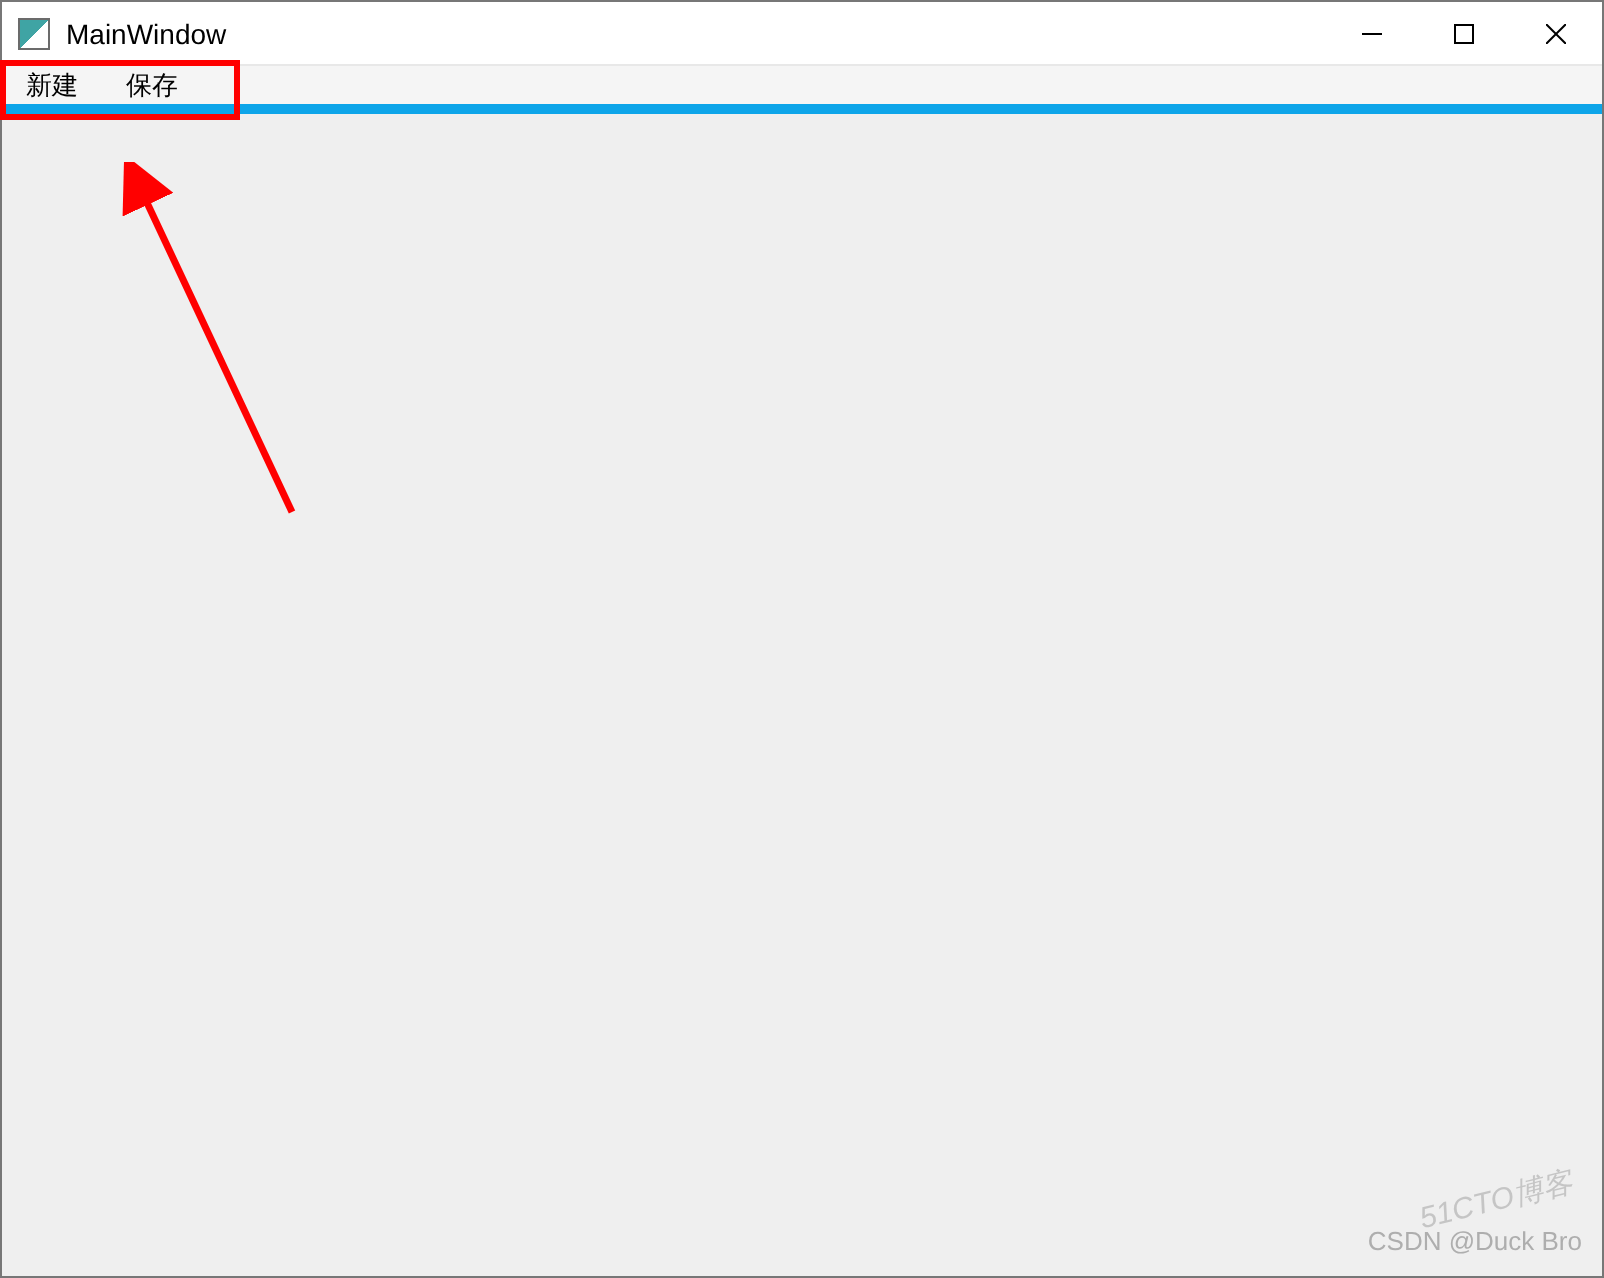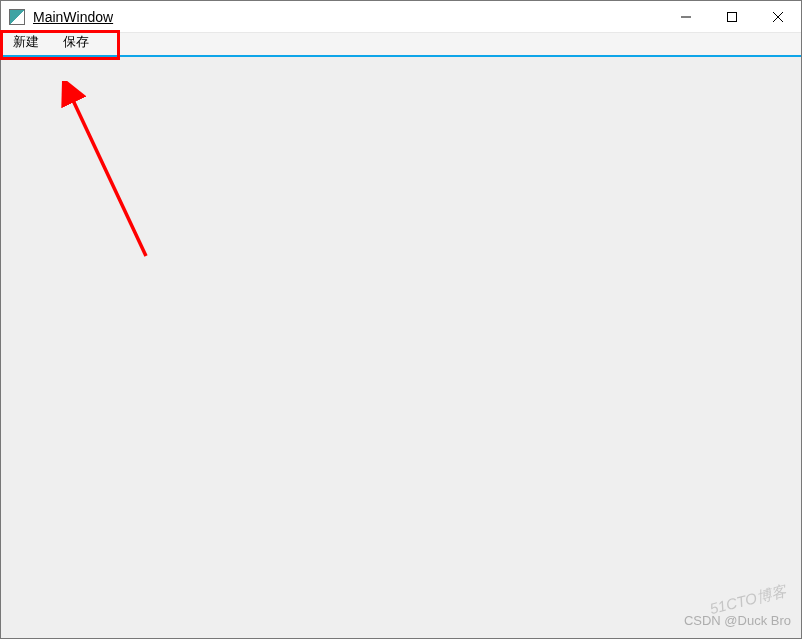--- a/index.html
+++ b/index.html
@@ -34,42 +34,41 @@
       height: 16px;
       margin-right: 8px;
       border: 1px solid #6b6b6b;
       background: linear-gradient(135deg, #3fa4a4 0 50%, #ffffff 50% 100%);
       flex-shrink: 0;
     }
     .title {
       font-size: 14px;
       color: #000;
       flex: 1;
-      text-decoration: underline;
     }
     .win-controls {
       display: flex;
       height: 100%;
     }
     .win-btn {
       width: 46px;
       height: 100%;
       display: flex;
       align-items: center;
       justify-content: center;
       font-family: "Segoe MDL2 Assets", sans-serif;
       color: #000;
     }
     .win-btn svg { display: block; }
     .menubar {
       height: 24px;
       background: #f5f5f5;
-      border-bottom: 2px solid #0ea5e9;
+      border-bottom: 5px solid #0ea5e9;
       display: flex;
-      align-items: flex-start;
+      align-items: center;
       flex-shrink: 0;
       position: relative;
     }
     .menu-item {
       padding: 0 12px;
       font-size: 13px;
       color: #000;
       display: flex;
       align-items: center;
       cursor: default;

